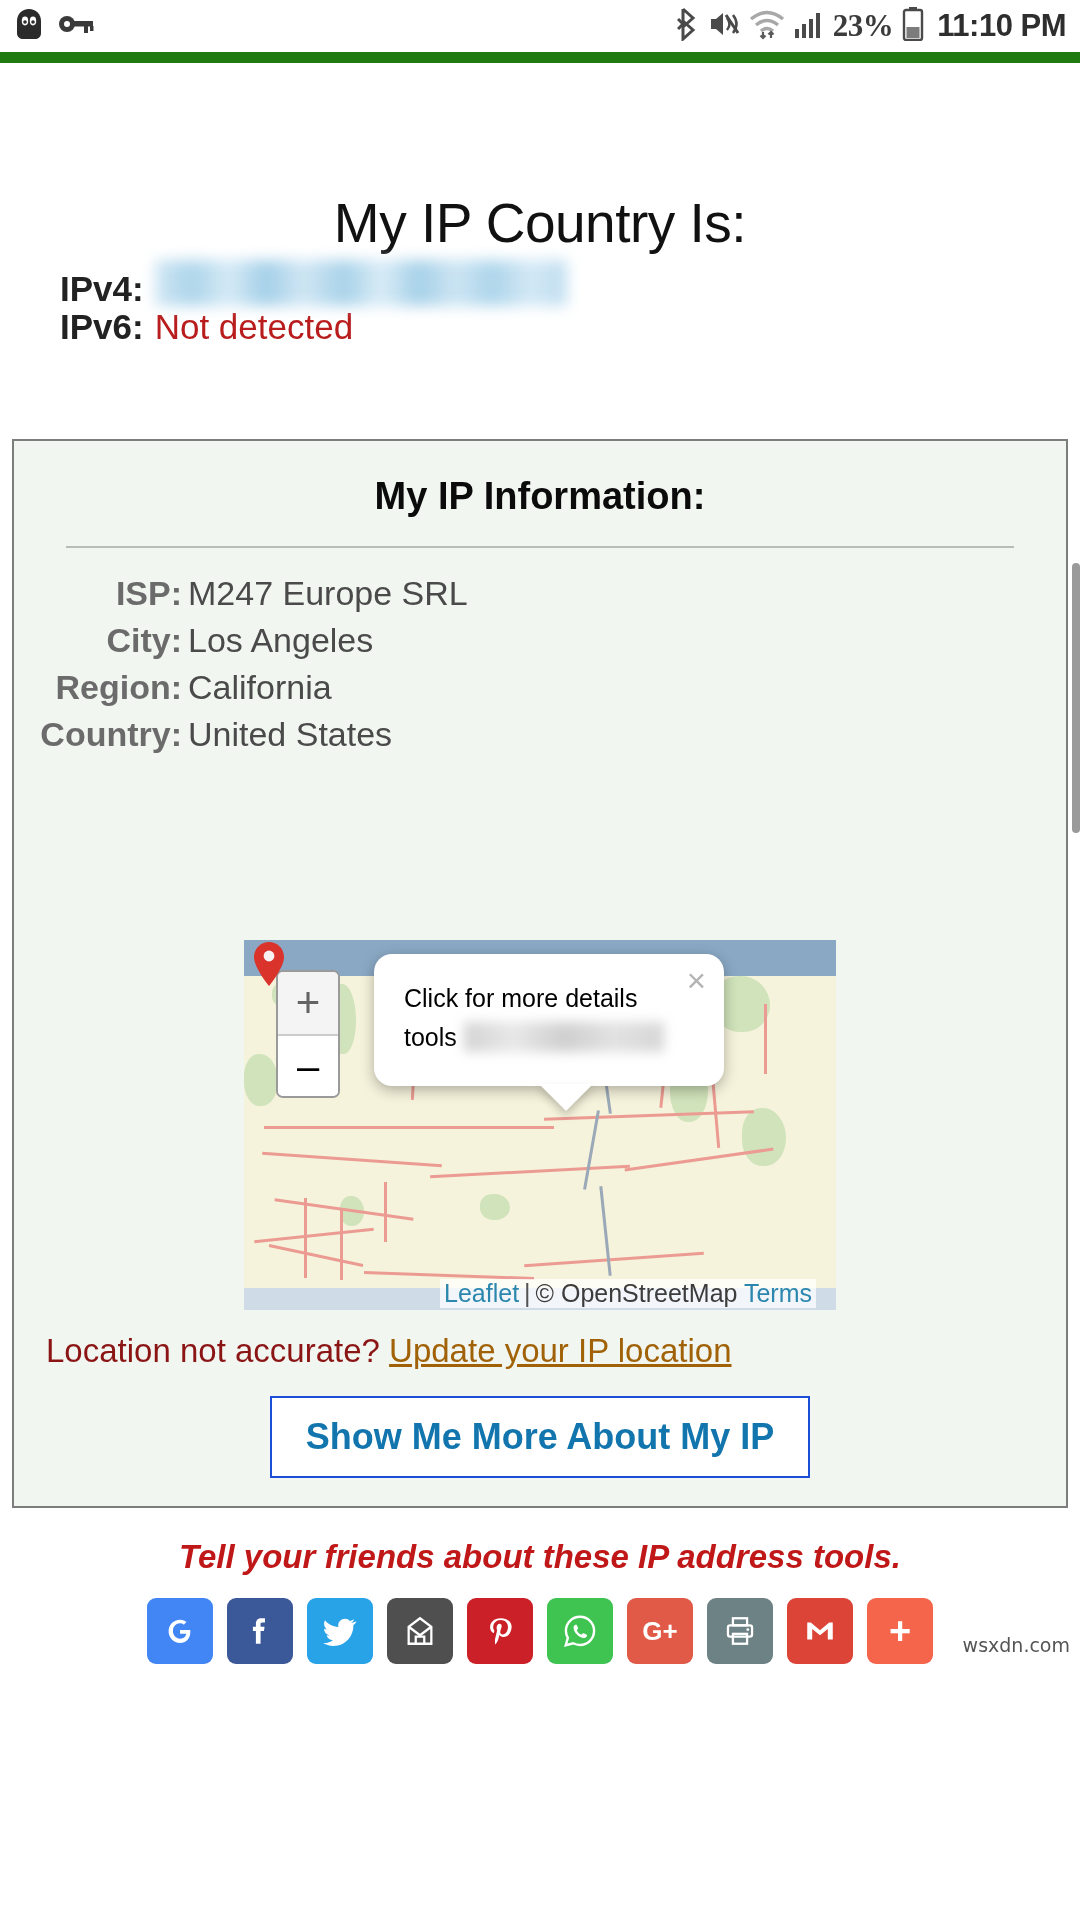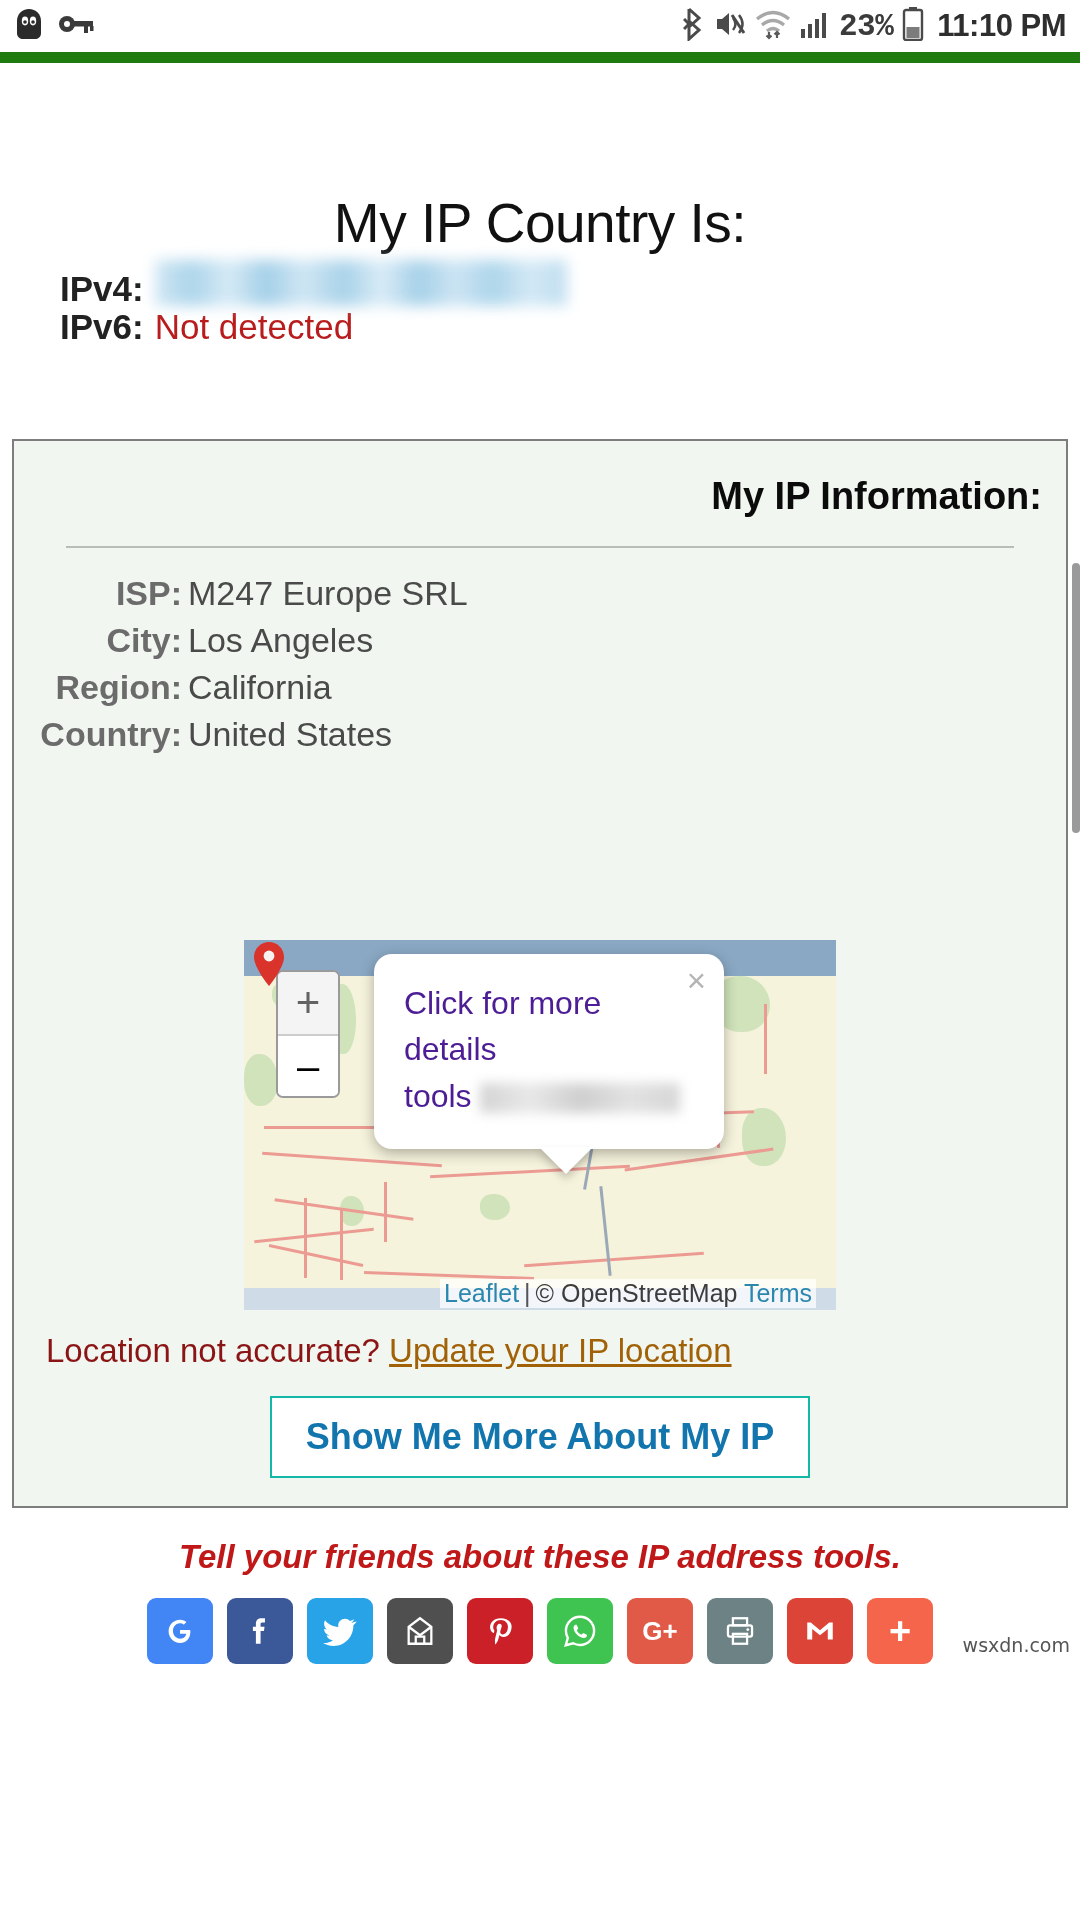--- a/index.html
+++ b/index.html
@@ -26,21 +26,21 @@
     display: flex;
     align-items: center;
     gap: 9px;
   }
   .sb-ico { display: block; }
   .sb-pct {
     font-size: 31px;
     font-weight: 700;
     color: #3b3b3b;
     letter-spacing: -0.5px;
-    font-family: Liberation Mono, monospace;
+    font-family: Liberation Serif, serif;
   }
   .sb-time {
     font-size: 31px;
     font-weight: 700;
     color: #2e2e2e;
     letter-spacing: -0.5px;
     margin-left: 4px;
   }
   .greenbar { height: 11px; background: #1f7a10; width: 100%; }
 
@@ -84,21 +84,21 @@
 
   
   .card {
     margin: 80px 12px 0 12px;
     border: 2px solid #7d7d7d;
     background: #f1f6f1;
     padding: 24px 24px 28px 24px;
     position: relative;
   }
   .card h2 {
-    text-align: right;
+    text-align: center;
     font-size: 38px;
     font-weight: 700;
     color: #0b0b0b;
     margin-top: 10px;
   }
   .divider {
     height: 2px;
     background: #b7bdb7;
     margin: 28px 28px 0 28px;
   }
@@ -186,22 +186,22 @@
     position: absolute;
     left: 130px; top: 14px;
     width: 350px;
     background: #ffffff;
     border-radius: 18px;
     box-shadow: 0 4px 14px rgba(0,0,0,.3);
     padding: 26px 30px 30px 30px;
     z-index: 8;
   }
   .popup-text {
-    font-size: 32px;
-    color: #4c1d95;
+    font-size: 25px;
+    color: #000000;
     line-height: 1.45;
   }
   .popup-blur {
     display: inline-block;
     width: 200px;
     height: 30px;
     background: linear-gradient(90deg,#d3d3d3,#e8e8e8,#cfcfcf,#e2e2e2,#d6d6d6);
     filter: blur(6px);
     border-radius: 2px;
     transform: translateY(6px);
@@ -245,21 +245,21 @@
   }
   .notaccurate a {
     color: #a16207;
     text-decoration: underline;
   }
 
   .showmore {
     display: block;
     margin: 26px auto 0 auto;
     background: #ffffff;
-    border: 2px solid #14b8a6;
+    border: 2px solid #1d4ed8;
     color: #1275ad;
     font-weight: 700;
     font-size: 36px;
     padding: 18px 34px;
     font-family: "Liberation Sans", sans-serif;
     cursor: pointer;
   }
 
   
   .tellfriends {

